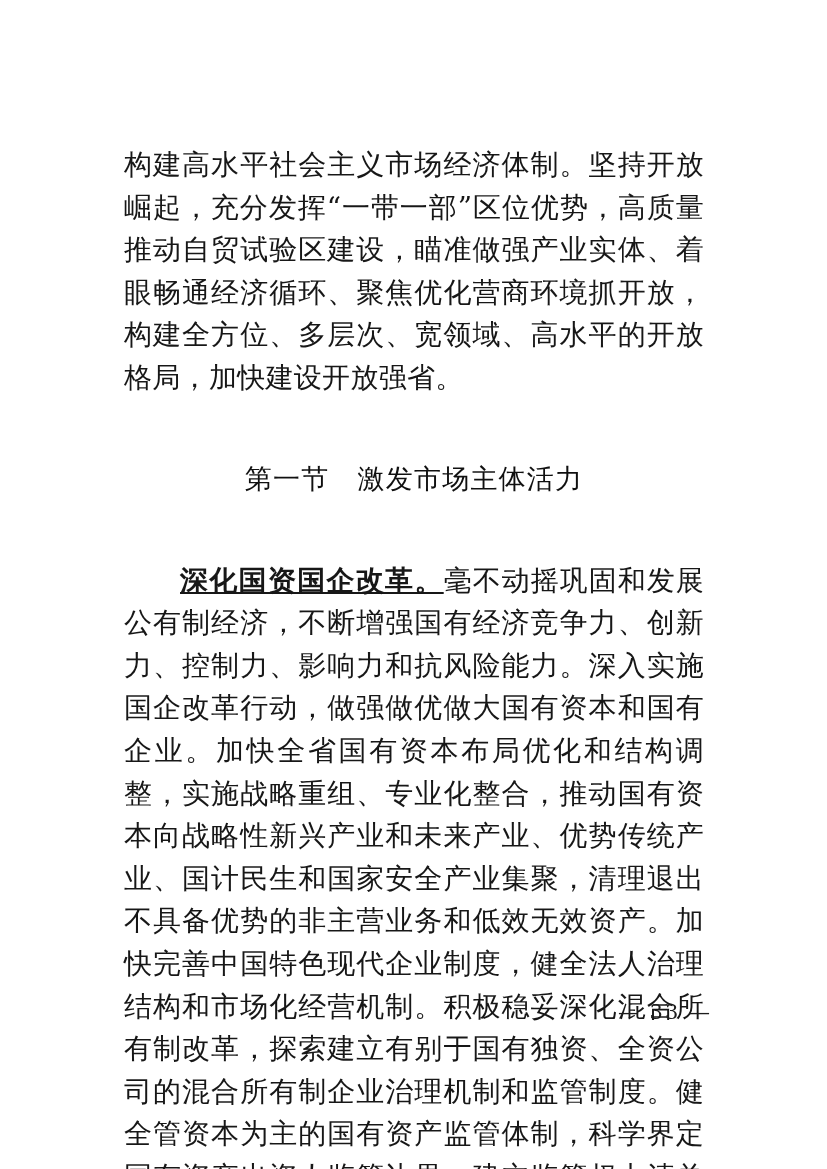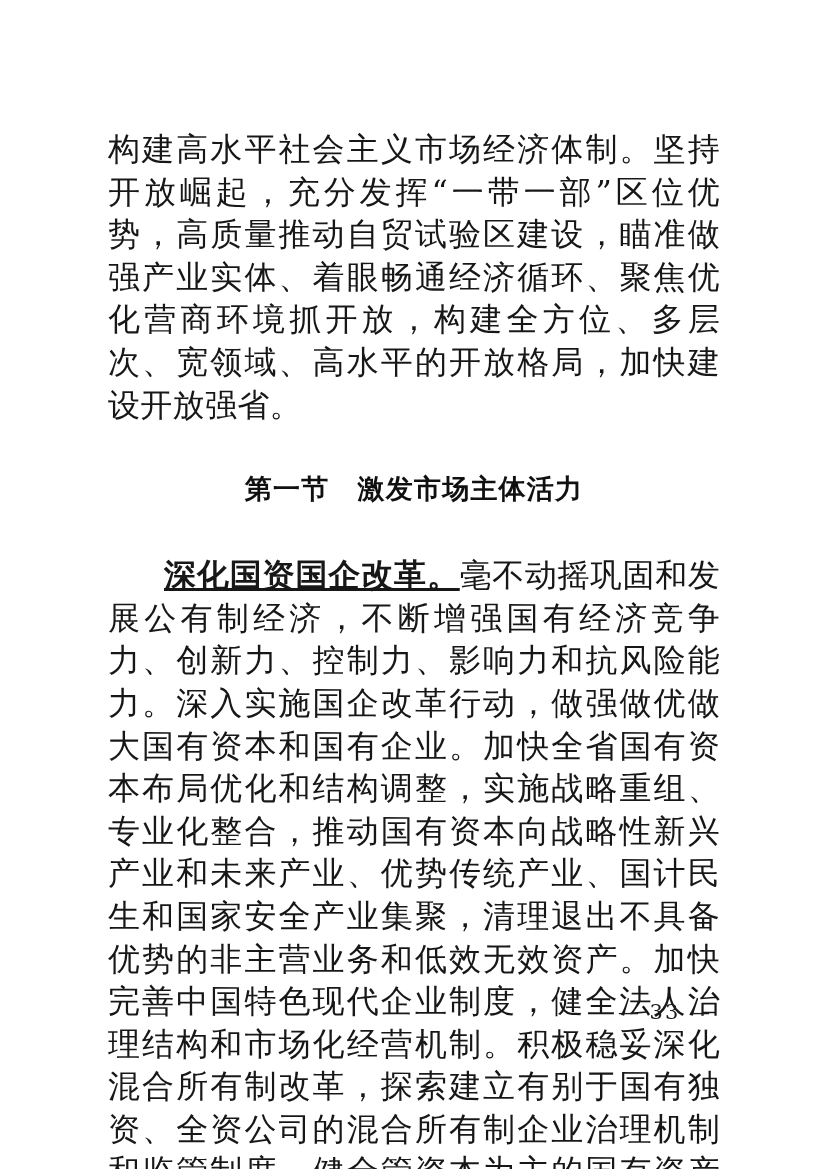--- a/index.html
+++ b/index.html
@@ -30,46 +30,46 @@
   .content {
     position: absolute;
     left: 108px;
     top: 128px;
     width: 612px;
   }
 
   
   .para {
     font-family: "DejaVu Serif", "Liberation Serif", serif;
-    font-size: 32px;
+    font-size: 28px;
     line-height: 42.6px;
     color: #171717;
     text-align: justify;
     text-justify: inter-ideograph;
     letter-spacing: 0.3px;
-    margin: 0;
+    margin: 16px;
     text-indent: 0;
     word-break: break-all;
   }
 
   .para.indent {
     text-indent: 56px;
   }
 
   .lead {
     font-weight: 700;
     letter-spacing: 0.6px;
     text-decoration: underline;
   }
 
   
   .section-heading {
     font-family: "DejaVu Serif", "Liberation Serif", serif;
     font-size: 27px;
-    font-weight: 700;
+    font-weight: 400;
     line-height: 42px;
     text-align: center;
     letter-spacing: 1.2px;
     color: #101010;
     margin: 0;
   }
 
   .gap-before-heading { height: 42px; }
   .gap-after-heading  { height: 44px; }
 

